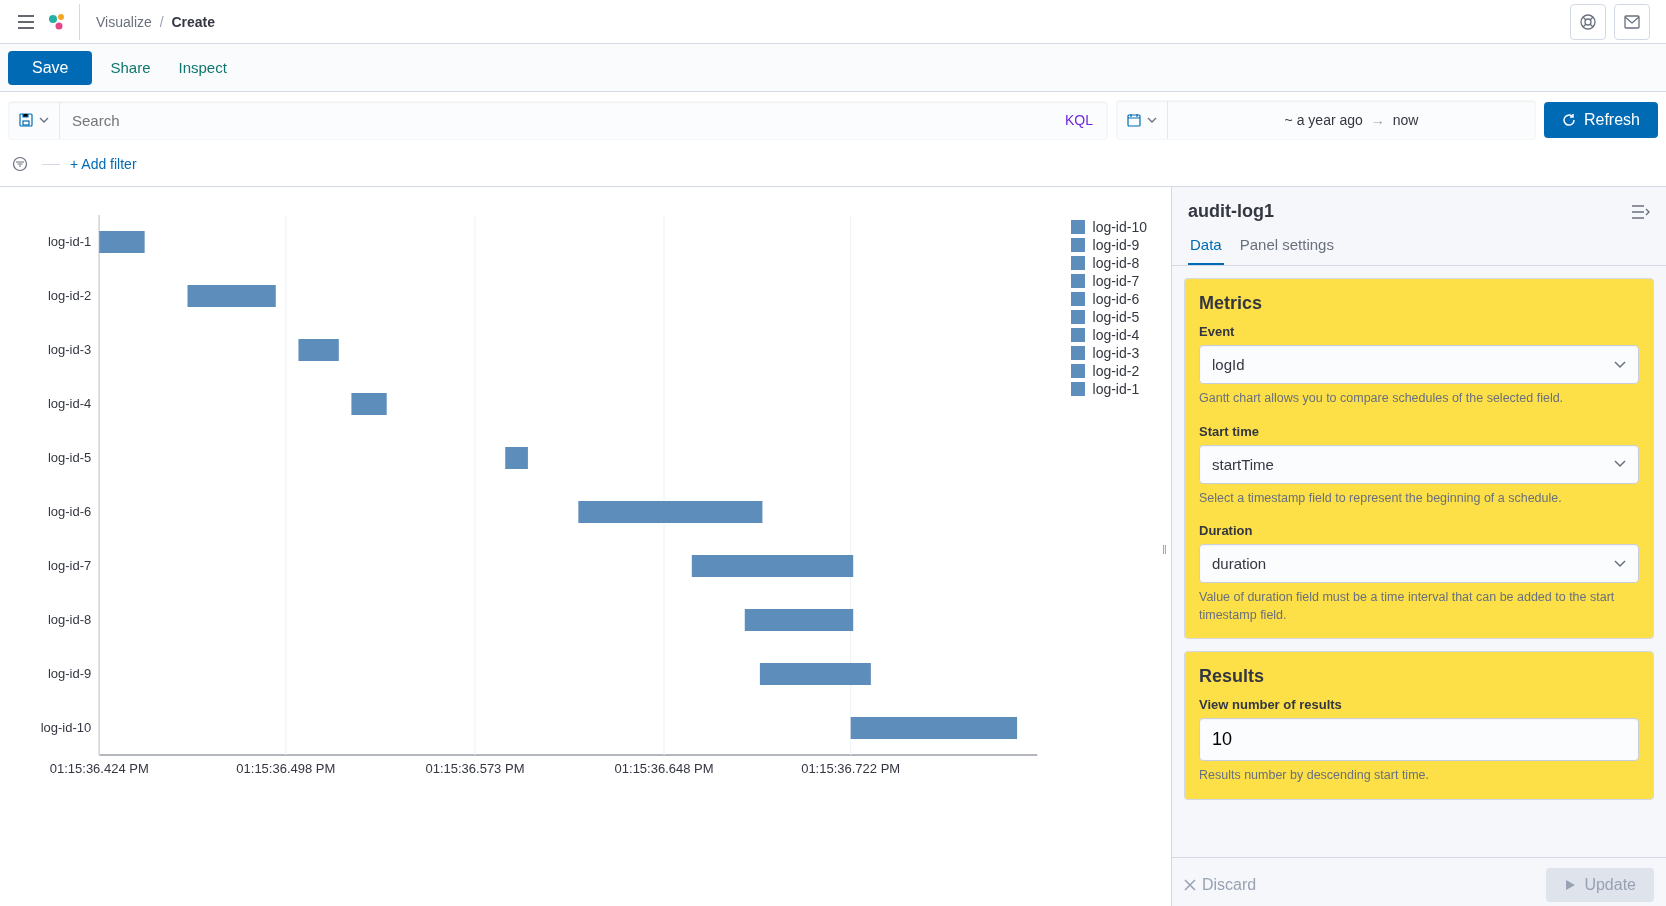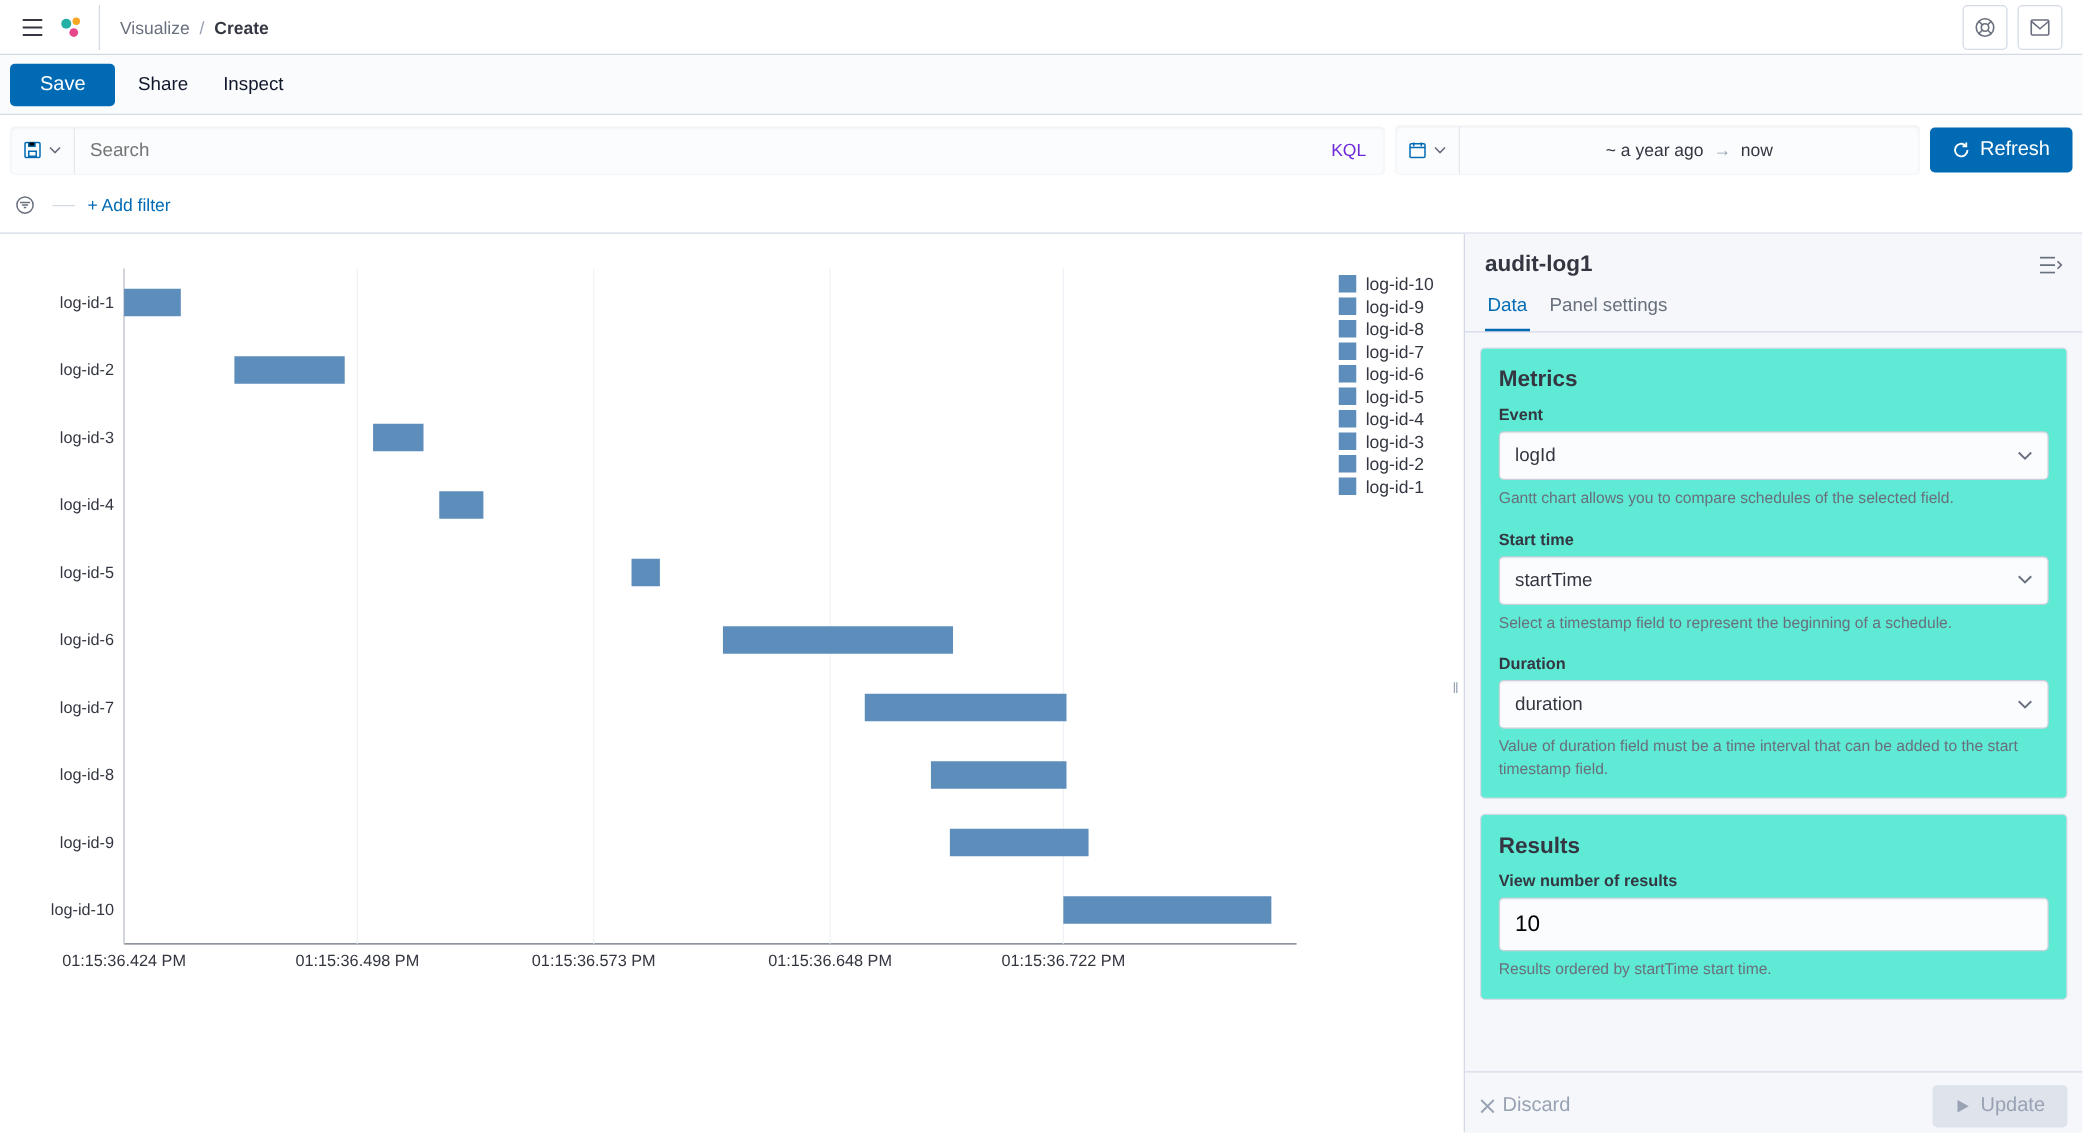--- a/index.html
+++ b/index.html
@@ -10,21 +10,21 @@
 .hamburger { width: 36px; height: 36px; display: flex; align-items: center; justify-content: center; cursor: pointer; }
 .logo-box { width: 36px; height: 36px; display: flex; align-items: center; justify-content: center; border-right: 1px solid #d3dae6; margin-right: 8px; padding-right: 8px;}
 .breadcrumb { color: #69707d; margin-left: 8px; }
 .breadcrumb .current { font-weight: 600; color: #343741;}
 .breadcrumb .sep { margin: 0 4px; color: #98a2b3;}
 .top-bar .right { display: flex; gap: 8px; align-items: center; padding-right: 8px;}
 .icon-btn { width: 36px; height: 36px; display: flex; align-items: center; justify-content: center; border: 1px solid #d3dae6; border-radius: 4px; cursor: pointer; color: #69707d; background:#fff;}
 
 .action-bar { height: 48px; border-bottom: 1px solid #d3dae6; display: flex; align-items: center; padding: 0 8px; gap: 8px; background: #fafbfd;}
 .btn-primary { background: #006bb4; color: #fff; border: none; border-radius: 4px; padding: 8px 24px; font-size: 16px; font-weight: 500; cursor: pointer; }
-.link-btn { color: #0f172a; background: none; border: none; padding: 6px 10px; cursor: pointer; font-size: 15px; }
+.link-btn { color: #0f766e; background: none; border: none; padding: 6px 10px; cursor: pointer; font-size: 15px; }
 
 .search-row { display: flex; padding: 8px; gap: 8px; align-items: center;}
 .search-left { display: flex; flex:1; border: 1px solid #c9cfda22; border-radius: 4px; overflow:hidden; background:#fbfcfd; box-shadow: 0 1px 2px rgba(0,0,0,.05) inset;}
 .filter-drop { border-right: 1px solid #e4e8ef; padding: 8px 10px; display:flex; align-items:center; gap:6px; color:#006bb4; cursor:pointer;}
 .search-input { flex:1; border: none; padding: 10px 12px; font-size: 15px; background:transparent; outline:none;}
 .kql { padding: 10px 14px; color: #6d28d9; font-weight:500; cursor:pointer;}
 .date-picker { display:flex; border: 1px solid #c9cfda22; border-radius: 4px; background:#fbfcfd; height:40px; align-items:center; min-width:420px; box-shadow: 0 1px 2px rgba(0,0,0,.05) inset;}
 .cal-btn { padding: 8px 10px; display:flex; align-items:center; gap:6px; color:#006bb4; border-right:1px solid #e4e8ef; cursor:pointer; height:100%;}
 .date-text { flex:1; text-align:center; color:#343741;}
 .date-text .arr { color:#98a2b3; margin: 0 4px;}
@@ -48,21 +48,21 @@
 .legend-swatch { width:14px; height:14px; background:#5d8dba;}
 
 
 .panel-head { display:flex; align-items:center; justify-content:space-between; padding: 14px 16px 8px;}
 .panel-title { font-size:18px; font-weight:700;}
 .collapse-icon { color:#69707d; cursor:pointer;}
 .tabs { display:flex; gap: 14px; padding: 0 16px; border-bottom:1px solid #d3dae6;}
 .tab { padding: 6px 2px 10px; color:#69707d; cursor:pointer; font-size:15px;}
 .tab.active { color:#006bb4; border-bottom: 2px solid #006bb4; font-weight:400;}
 .panel-body { padding: 12px; overflow:auto; flex:1; display:flex; flex-direction:column; gap:12px;}
-.card { background:#5eead4; border:1px solid #d3dae6; border-radius:4px; padding:14px;}
+.card { background:#fde047; border:1px solid #d3dae6; border-radius:4px; padding:14px;}
 .card h3 { font-size:18px; font-weight:700; margin-bottom:10px;}
 .form-label { font-size:13px; font-weight:600; margin-bottom:6px; display:block;}
 .select { width:100%; border:1px solid #c9cfda; border-radius:4px; background:#fbfcfd; padding: 10px 12px; font-size:15px; display:flex; justify-content:space-between; align-items:center; cursor:pointer; box-shadow: inset 0 1px 2px rgba(0,0,0,.04);}
 .help-text { font-size:12.5px; color:#69707d; margin-top:6px; line-height:1.4;}
 .input-text { width:100%; border:1px solid #c9cfda; border-radius:4px; background:#fbfcfd; padding: 10px 12px; font-size:18px; box-shadow: inset 0 1px 2px rgba(0,0,0,.04);}
 .form-group { margin-bottom: 16px;}
 .panel-footer { border-top:1px solid #d3dae6; padding:10px 12px; display:flex; justify-content:space-between; align-items:center; background:#f5f7fa;}
 .discard { color:#98a2b3; background:none; border:none; display:flex; align-items:center; gap:6px; font-size:16px; cursor:pointer;}
 .update { background:#d3dae6aa; color:#98a2b3; border:none; border-radius:4px; padding:8px 18px; font-size:16px; display:flex; align-items:center; gap:8px; cursor:pointer;}
 
@@ -295,21 +295,21 @@
           </div>
           <div class="help-text">Value of duration field must be a time interval that can be added to the start timestamp field.</div>
         </div>
       </div>
 
       <div class="card">
         <h3>Results</h3>
         <div class="form-group" style="margin-bottom:0;">
           <label class="form-label">View number of results</label>
           <input class="input-text" value="10" style="">
-          <div class="help-text">Results ordered by startTime start time.</div>
+          <div class="help-text">Results number by descending start time.</div>
         </div>
       </div>
     </div>
     <div class="panel-footer">
       <button class="discard">
         <svg width="12" height="12" viewBox="0 0 12 12">
             <path stroke="#98a2b3" stroke-width="1.5" d="M1 1l10 10M11 1L1 11"></path>
           </svg>
         <span>Discard</span>
       </button>

